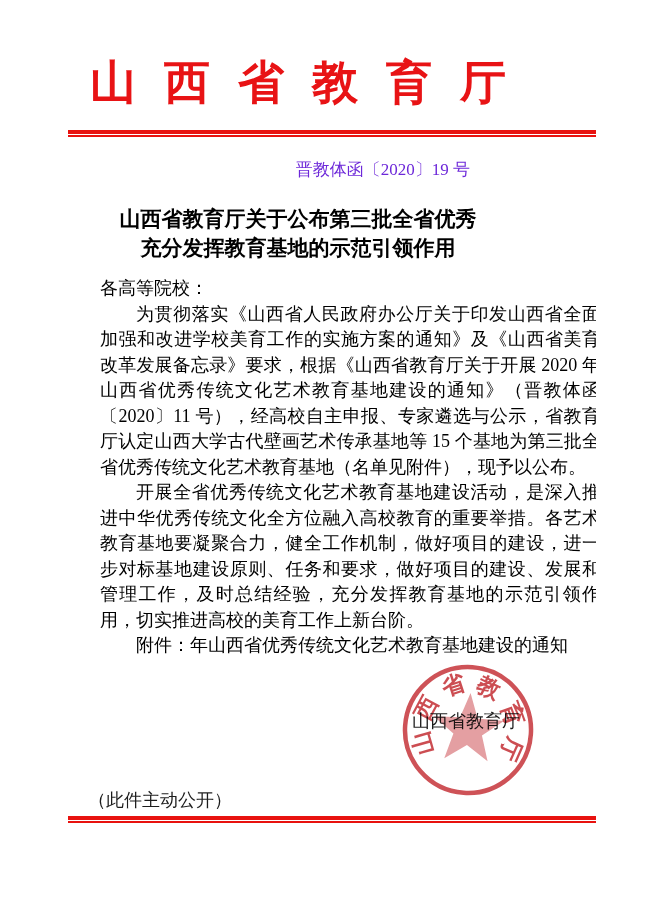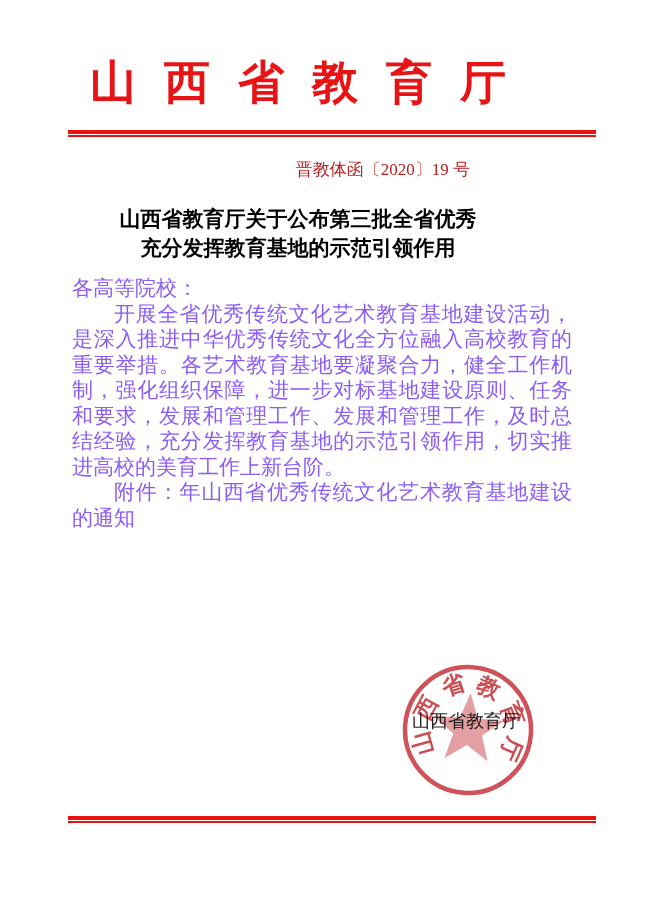--- a/index.html
+++ b/index.html
@@ -36,45 +36,45 @@
   .double-rule .thick { height: 4px; background: #e8120f; }
   .double-rule .thin  { height: 2px; background: #e8120f; margin-top: 1px; }
   .rule-header { top: 130px; }
   .rule-footer { top: 816px; }
 
   .doc-number {
     position: absolute;
     top: 158px;
     right: 126px;
     font-size: 17px;
-    color: #b91c1c;
+    color: #6d28d9;
     white-space: nowrap;
   }
 
   
   .notice-title {
     position: absolute;
     top: 205px; left: 0; right: 0;
     text-align: center;
     font-size: 21px;
     font-weight: bold;
     line-height: 29px;
     color: #000000;
   }
 
   
   .body-block {
     position: absolute;
     top: 276px;
-    left: 72px;
+    left: 100px;
     width: 500px;
-    font-size: 21px;
+    font-size: 18px;
     line-height: 25.5px;
     text-align: justify;
-    color: #8b5cf6;
+    color: #000000;
   }
   .body-block p { margin: 0; }
   .salutation { text-indent: 0; }
   .para { text-indent: 2em; }
   .para-first { margin-top: 6px; }
   .attachment { text-indent: 2em; }
 
   
   .signature {
     position: absolute;
@@ -129,40 +129,42 @@
 
   <div class="doc-number">晋教体函〔2020〕19 号</div>
 
   <div class="notice-title">
     <div>山西省教育厅关于公布第三批全省优秀</div>
     <div>充分发挥教育基地的示范引领作用</div>
   </div>
 
   <div class="body-block">
     <p class="salutation">各高等院校：</p>
-    <p class="para">开展全省优秀传统文化艺术教育基地建设活动，是深入推进中华优秀传统文化全方位融入高校教育的重要举措。各艺术教育基地要凝聚合力，健全工作机制，强化组织保障，进一步对标基地建设原则、任务和要求，发展和管理工作、发展和管理工作，及时总结经验，充分发挥教育基地的示范引领作用，切实推进高校的美育工作上新台阶。</p>
+    <p class="para para-first">为贯彻落实《山西省人民政府办公厅关于印发山西省全面加强和改进学校美育工作的实施方案的通知》及《山西省美育改革发展备忘录》要求，根据《山西省教育厅关于开展 2020 年山西省优秀传统文化艺术教育基地建设的通知》（晋教体函〔2020〕11 号），经高校自主申报、专家遴选与公示，省教育厅认定山西大学古代壁画艺术传承基地等 15 个基地为第三批全省优秀传统文化艺术教育基地（名单见附件），现予以公布。</p>
+    <p class="para">开展全省优秀传统文化艺术教育基地建设活动，是深入推进中华优秀传统文化全方位融入高校教育的重要举措。各艺术教育基地要凝聚合力，健全工作机制，做好项目的建设，进一步对标基地建设原则、任务和要求，做好项目的建设、发展和管理工作，及时总结经验，充分发挥教育基地的示范引领作用，切实推进高校的美育工作上新台阶。</p>
     <p class="attachment">附件：年山西省优秀传统文化艺术教育基地建设的通知</p>
   </div>
 
   <div class="signature">
     <div>山西省教育厅</div>
   </div>
 
   <svg class="seal" viewBox="0 0 140 140">
     <circle cx="70" cy="70" r="63" fill="none" stroke="rgba(197,52,58,0.85)" stroke-width="4.5"></circle>
     <polygon points="70,33 78.8,57.9 105.2,58.6 84.3,74.6 91.7,99.9 70,85 48.3,99.9 55.7,74.6 34.8,58.6 61.2,57.9" fill="rgba(205,80,85,0.55)"></polygon>
     <g text-anchor="middle" dominant-baseline="central">
       <text transform="translate(25.8,86.1) rotate(-110)">山</text>
       <text transform="translate(27.1,50.9) rotate(-66)">西</text>
       <text transform="translate(52.4,26.4) rotate(-22)">省</text>
       <text transform="translate(87.6,26.4) rotate(22)">教</text>
       <text transform="translate(112.9,50.9) rotate(66)">育</text>
       <text transform="translate(114.2,86.1) rotate(110)">厅</text>
     </g>
   </svg>
 
+  <div class="footer-note">（此件主动公开）</div>
 
   <div class="double-rule rule-footer">
     <div class="thick"></div>
     <div class="thin"></div>
   </div>
 
 </div>
 
 </body></html>

